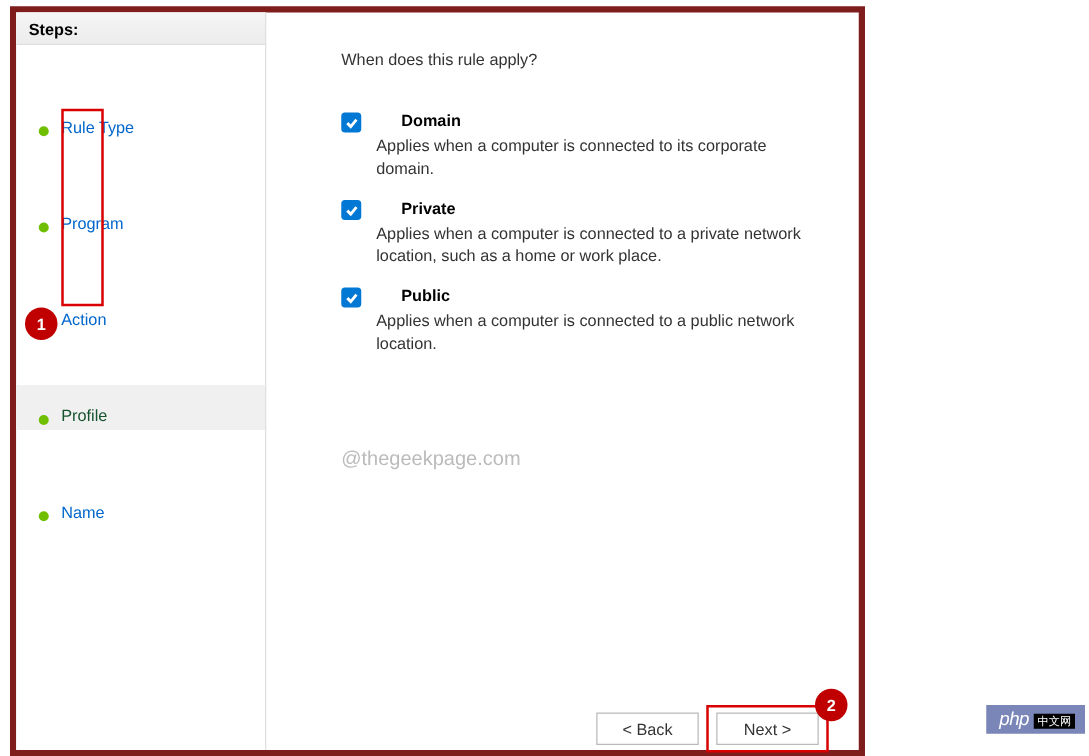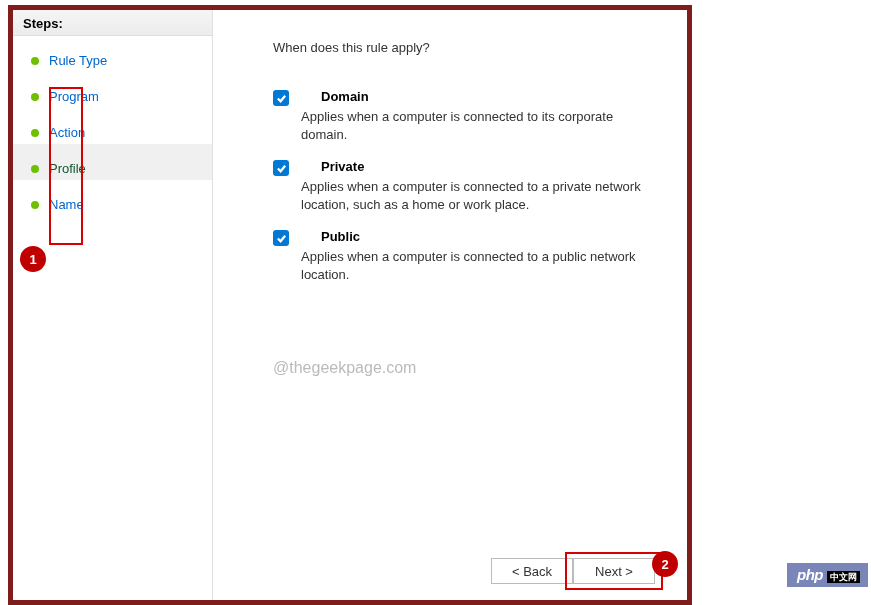--- a/index.html
+++ b/index.html
@@ -30,24 +30,25 @@
     .steps-header {
       font-weight: bold;
       font-size: 13px;
       padding: 6px 10px 4px;
       background: linear-gradient(#f5f5f5, #ececec);
       border-bottom: 1px solid #ddd;
       color: #000;
     }
     .step-item {
       display: flex;
-      align-items: center;
+      align-items: flex-end;
       padding: 17px 10px 4px 18px;
       cursor: pointer;
       color: #0066cc;
+      margin-top: 41px;
     }
     .step-item.active {
       background: #f0f0f0;
       color: #14532d;
     }
     .bullet {
       width: 8px;
       height: 8px;
       border-radius: 50%;
       background: #6fbf00;
@@ -134,23 +135,24 @@
     .callout-1 { top: 246px; left: 20px; }
     .callout-2 { top: 551px; left: 652px; }
     .watermark {
       color: #bbb;
       font-size: 16px;
       text-align: left;
       margin-top: 60px;
     }
     .button-row {
       position: absolute;
-      bottom: 16px;
+      bottom: 4px;
       right: 32px;
       display: flex;
+      gap: 14px;
     }
     .btn {
       min-width: 82px;
       height: 26px;
       padding: 0 16px;
       font-size: 13px;
       border: 1px solid #bbb;
       background: #fff;
       cursor: pointer;
       display: flex;
@@ -163,21 +165,21 @@
       border: 2.5px solid #d90000;
       padding: 4px 6px;
       margin: -6px -8px -6px -8px;
     }
     .php-watermark {
       position: absolute;
       bottom: 18px;
       right: 3px;
       background: #7a86b8;
       color: #fff;
-      font-weight: bold;
+      font-weight: normal;
       font-size: 15px;
       padding: 3px 8px 3px 10px;
       font-style: italic;
       letter-spacing: -0.5px;
       margin-top: 12px;
     }
     .php-watermark .cn {
       background: #000;
       color: #fff;
       font-size: 9px;

